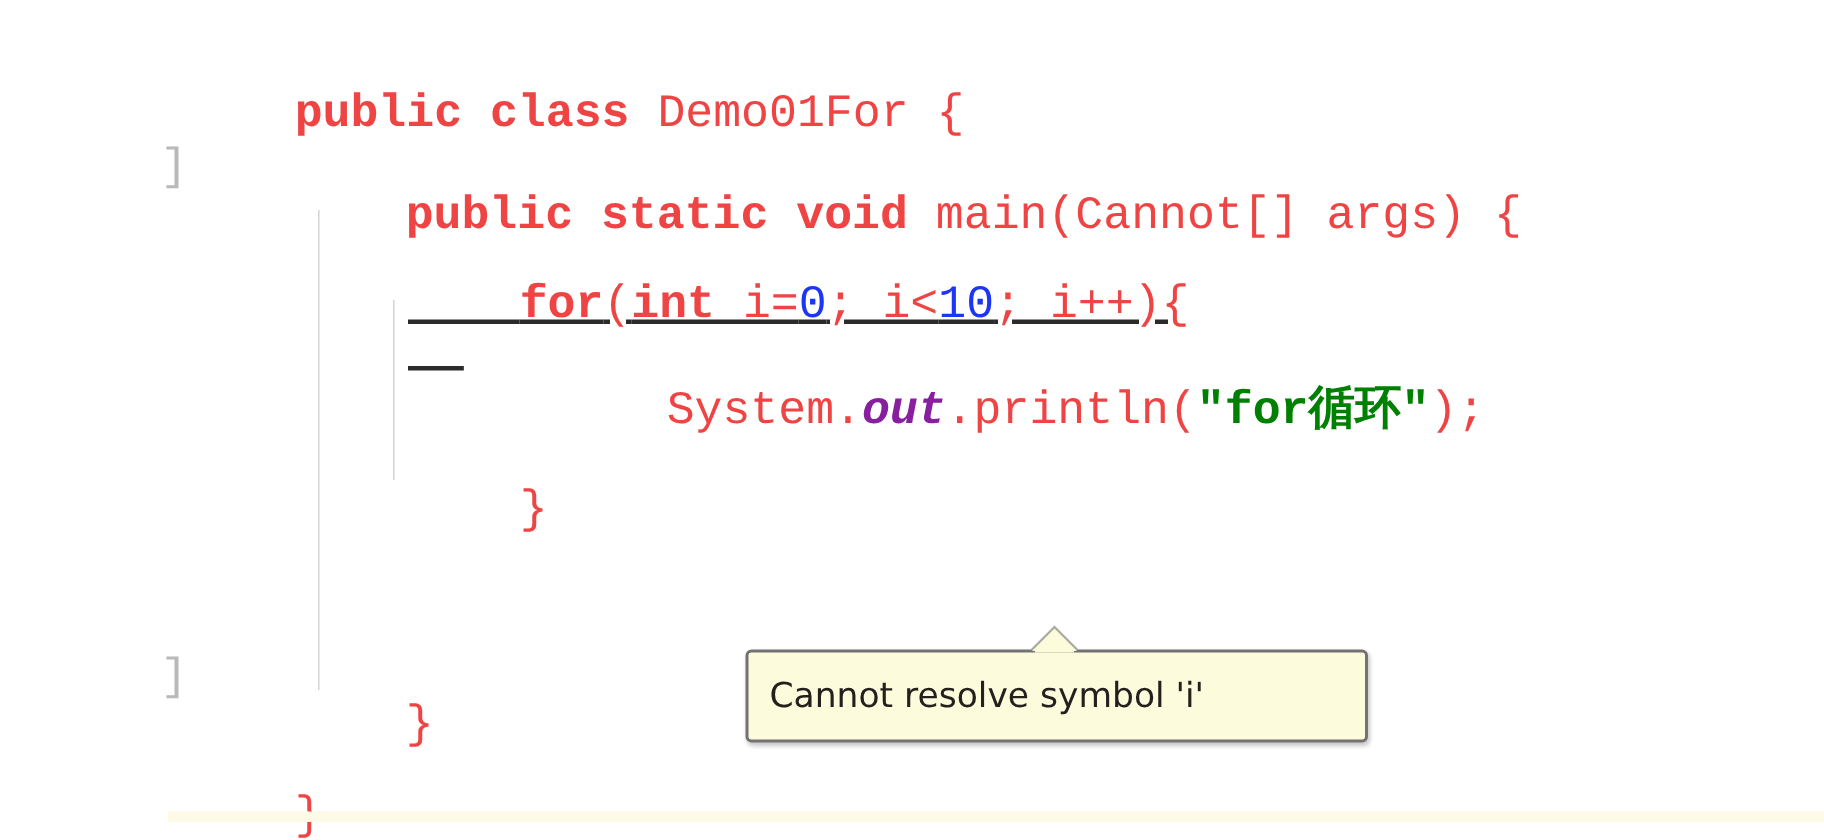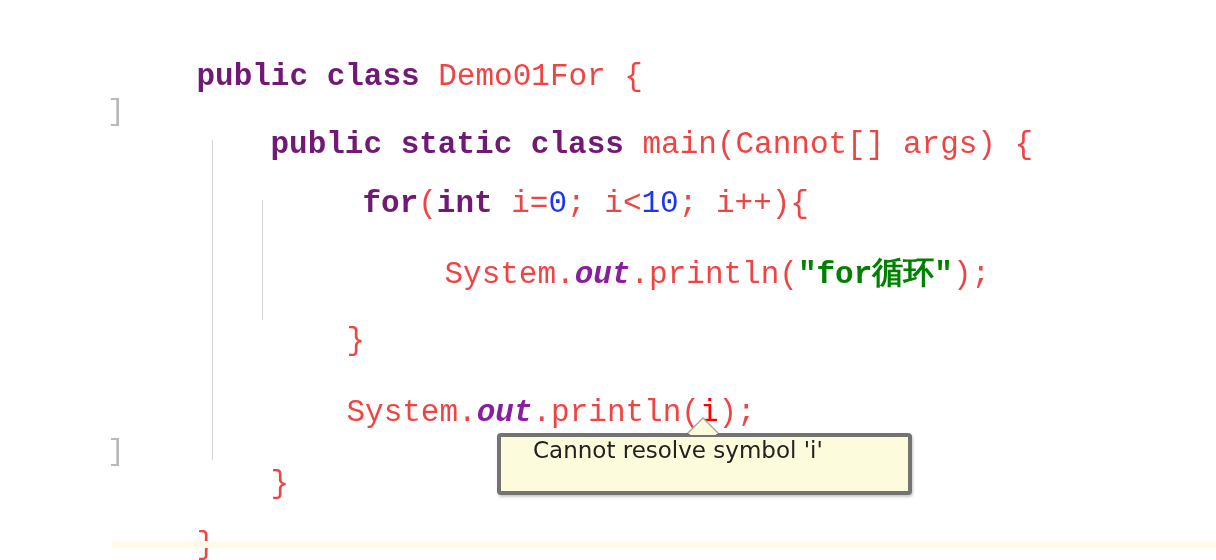--- a/index.html
+++ b/index.html
@@ -41,37 +41,38 @@
   
   .code-line {
     position: absolute;
     white-space: pre;
     font-family: "Liberation Mono", "DejaVu Sans Mono", monospace;
     font-size: 31px;
     line-height: 31px;
     color: #2b2b2b;
     letter-spacing: 0px;
   }
-  .kw       { color: #701a75; font-weight: bold; margin-top: 36px; }
+  .kw       { color: #ef4444; font-weight: bold; margin-top: 36px; }
   .plain    { color: #ef4444; }
   .num      { color: #1d35f5; }
   .field    { color: #871f9e; font-weight: bold; font-style: italic; margin-top: 42px; }
   .str      { color: #008000; font-weight: bold; }
   .err      { color: #ff0000; }
 
   
   #tooltip {
     position: absolute;
     box-sizing: border-box;
     background: #fcfbdb;
-    border: 4px solid #737373;
+    border: 2px solid #737373;
     border-radius: 4px;
     box-shadow: 1px 2px 3px rgba(0,0,0,0.22);
     display: flex;
-    padding: 0 32px;
+    align-items: center;
+    padding: 0 14px;
   }
   #tooltip .tip-text {
     font-family: "DejaVu Sans", "Liberation Sans", sans-serif;
     font-size: 23px;
     line-height: 26px;
     color: #23201d;
     white-space: pre;
   }
   
   #tip-notch {
@@ -112,38 +113,35 @@
   <div class="fold-marker" style="left:107px; top:437px;">]</div>
 
   <div class="indent-guide" style="left:212px; top:140px; height:320px;"></div>
   <div class="indent-guide" style="left:262px; top:200px; height:120px;"></div>
 
   <div class="code-line" style="left:122px; top:30px;">
     <span class="kw">public class </span><span class="plain">Demo01For {</span>
   </div>
 
   <div class="code-line" style="left:196px; top:98px;">
-    <span class="kw">public static class </span><span class="plain">main(Cannot[] args) {</span>
+    <span class="kw">public static void </span><span class="plain">main(Cannot[] args) {</span>
   </div>
 
-  <div class="code-line" style="left:288px; top:157px;">
+  <div class="code-line" style="left:272px; top:157px;text-decoration:underline;">
     <span class="kw">for</span><span class="plain">(</span><span class="kw">int</span><span class="plain"> i=</span><span class="num">0</span><span class="plain">; i&lt;</span><span class="num">10</span><span class="plain">; i++){</span>
   </div>
 
   <div class="code-line" style="left:370px; top:228px;">
     <span class="plain">System.</span><span class="field">out</span><span class="plain">.println(</span><span class="str">"for循环"</span><span class="plain">);</span>
   </div>
 
   <div class="code-line" style="left:272px; top:294px;">
     <span class="plain">}</span>
   </div>
 
-  <div class="code-line" style="left:272px; top:366px;">
-    <span class="plain">System.</span><span class="field">out</span><span class="plain">.println(</span><span class="err">i</span><span class="plain">);</span>
-  </div>
 
   <div class="code-line" style="left:196px; top:437px;">
     <span class="plain">}</span>
   </div>
 
   <div class="code-line" style="left:122px; top:498px;">
     <span class="plain">}</span>
   </div>
 
   <div id="bottom-band" style="left:112px; top:541px; width:1104px; height:7px;"></div>

